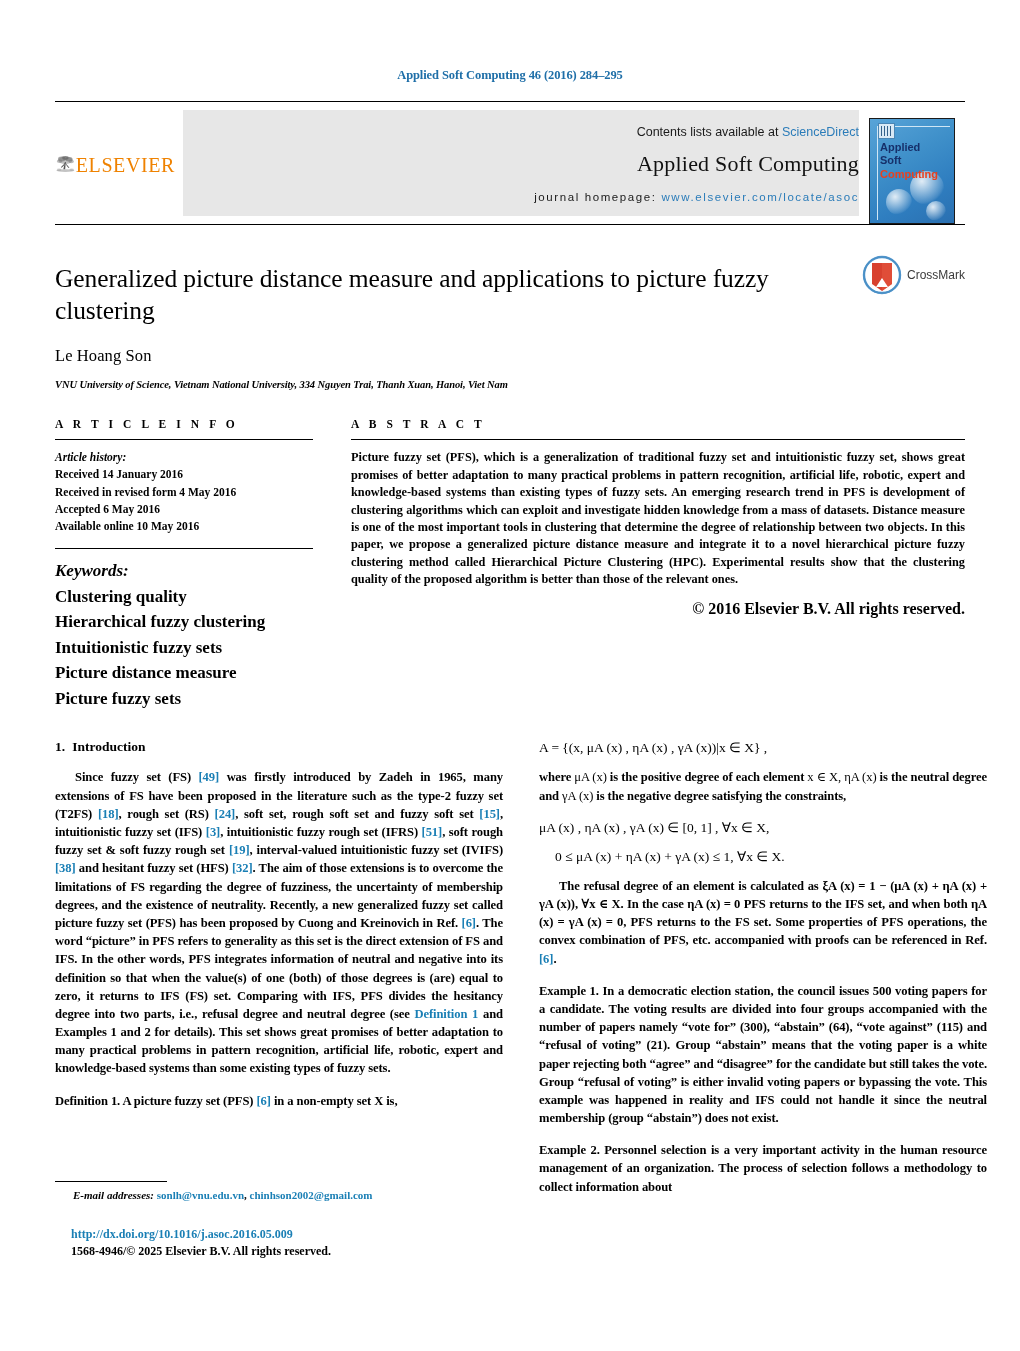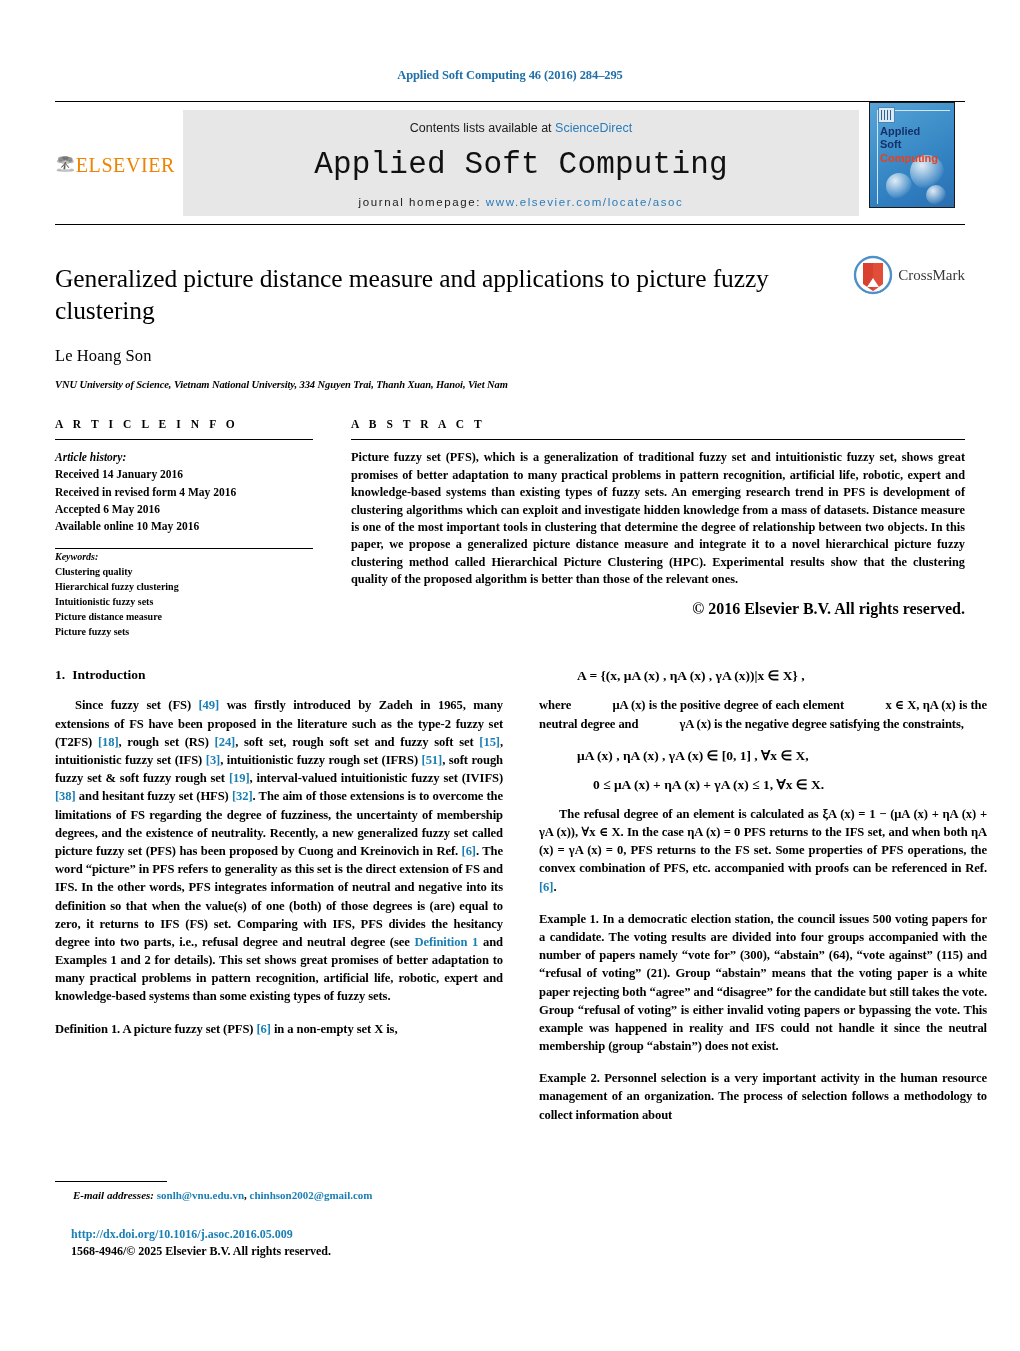--- a/index.html
+++ b/index.html
@@ -60,50 +60,50 @@
     letter-spacing: 0.6px;
     line-height: 1;
     margin-top: 1px;
   }
   .journal-band {
     flex: 1 1 auto;
     background: #e7e7e7;
     margin: 8px 0 8px 8px;
     display: flex;
     flex-direction: column;
-    align-items: center;
+    align-items: flex-end;
     justify-content: center;
     position: relative;
   }
   .contents-line {
     font-family: "Liberation Sans", sans-serif;
     font-size: 12.5px;
     color: #1a1a1a;
     margin-top: 2px;
   }
   .contents-line .sd { color: #2b7cb9; }
   .journal-title {
-    font-family: Liberation Mono, monospace;
-    font-size: 31px;
+    font-family: Liberation Serif, serif;
+    font-size: 22px;
     color: #111;
     margin: 12px 0 14px 0;
     letter-spacing: 0.2px;
   }
   .homepage-line {
     font-family: "Liberation Sans", sans-serif;
     font-size: 11.5px;
     letter-spacing: 1.6px;
     color: #1a1a1a;
   }
   .homepage-line .url { color: #2b7cb9; }
   .cover-block {
     flex: 0 0 106px;
     width: 106px;
     display: flex;
-    align-items: flex-start;
+    align-items: flex-end;
     justify-content: center;
   }
   .cover-img {
     width: 84px;
     height: 104px;
     border: 1.5px solid #1a1a1a;
     background: linear-gradient(150deg,#58a4d8 0%, #3e8fc9 40%, #2f7ec0 70%, #2a6fb0 100%);
     position: relative;
     overflow: hidden;
   }
@@ -173,22 +173,22 @@
   }
   .crossmark {
     position: absolute;
     right: 0;
     top: 30px;
     display: flex;
     align-items: center;
     gap: 5px;
   }
   .crossmark-label {
-    font-family: Liberation Serif, serif;
-    font-size: 15px;
+    font-family: Liberation Sans, sans-serif;
+    font-size: 12px;
     color: #3a3a3a;
   }
 
   
   .info-abstract {
     margin-top: 28px;
     display: flex;
     gap: 38px;
   }
   .col-info { width: 258px; flex: 0 0 258px; }
@@ -196,21 +196,21 @@
   .sec-head {
     font-family: "Liberation Serif", serif;
     font-weight: bold;
     font-size: 11.5px;
     letter-spacing: 3.6px;
     margin-bottom: 9px;
   }
   .rule { border-top: 1.4px solid #000; }
   .hist-block { padding-top: 9px; font-size: 11.5px; line-height: 1.5; font-weight: bold; }
   .hist-label { font-style: italic; }
-  .kw-block { font-size: 10px; line-height: 1.5; font-weight: bold; }
+  .kw-block { padding-top: 9px; font-size: 17px; line-height: 1.5; font-weight: bold; }
   .kw-label { font-style: italic; }
   .hist-gap { height: 13px; }
   .abstract-body {
     padding-top: 9px;
     font-size: 12.3px;
     line-height: 1.42;
     text-align: justify;
     font-weight: bold;
   }
   .copyright {
@@ -245,21 +245,21 @@
   .cite { color: #1a7fb5; }
   .deflink { color: #1a7fb5; }
   .defhead { font-weight: bold; }
   .exhead { font-weight: bold; }
   .eq {
     font-family: "Liberation Serif", serif;
     font-size: 13.5px;
     margin: 0 0 12px 0;
     font-weight: bold;
   }
-  .math { font-weight: bold; margin-left: 38px; }
+  .math { font-weight: normal; }
   .eq-indent { padding-left: 16px; }
   .gap-14 { height: 14px; }
 
   
   .footer {
     position: absolute;
     left: 55px;
     bottom: 92px;
     width: 448px;
   }

